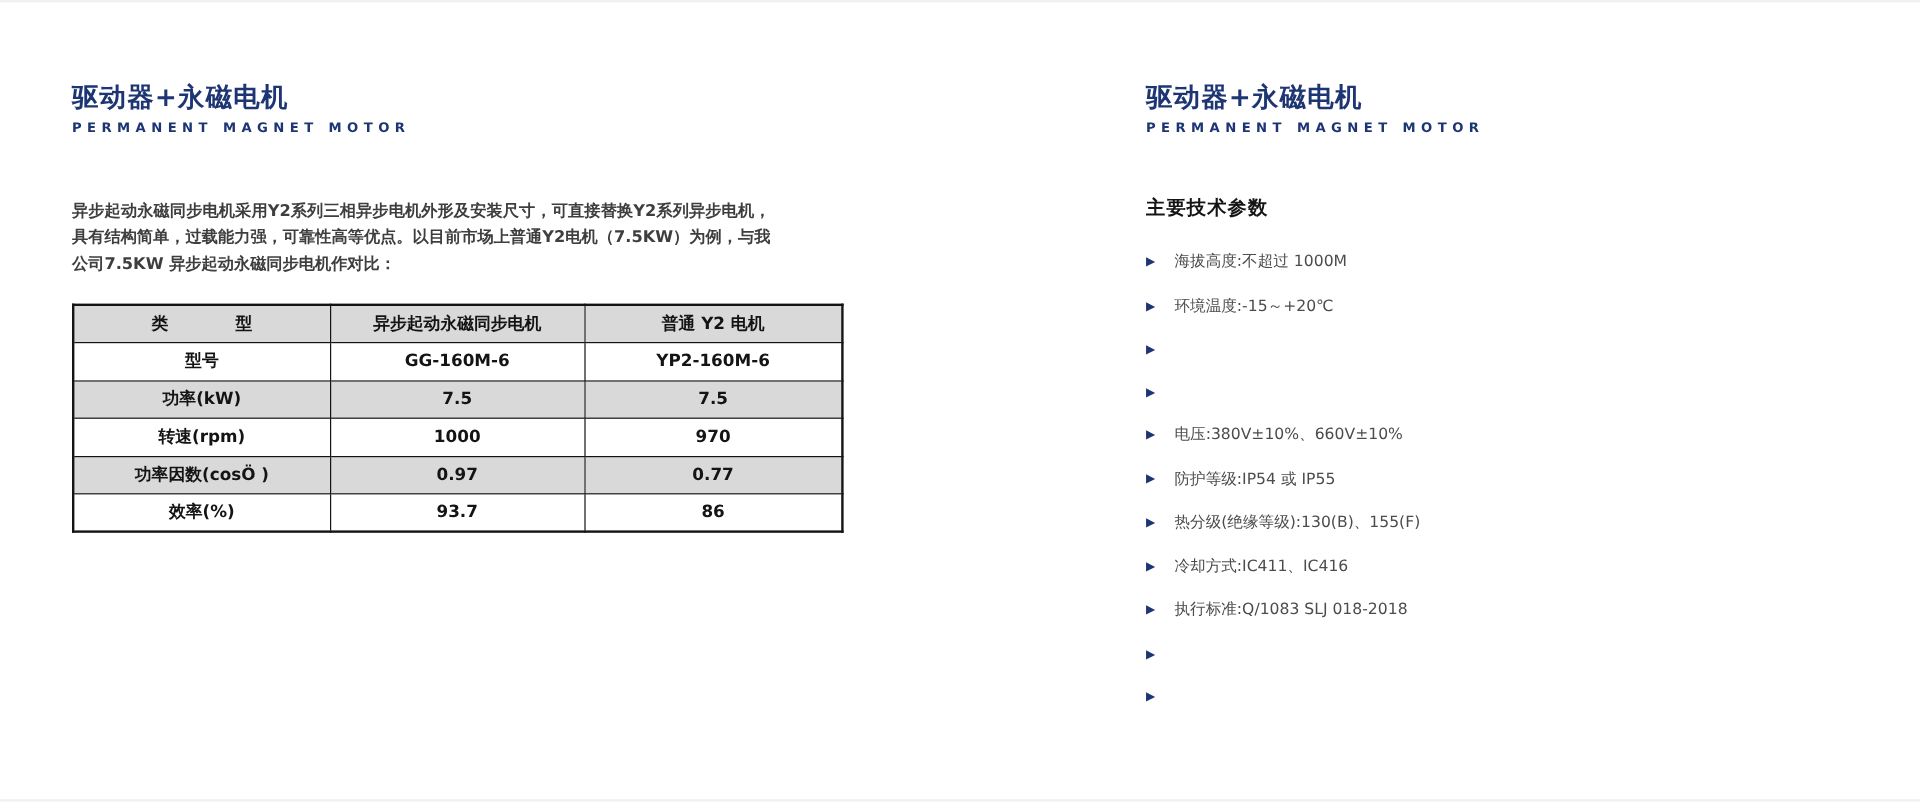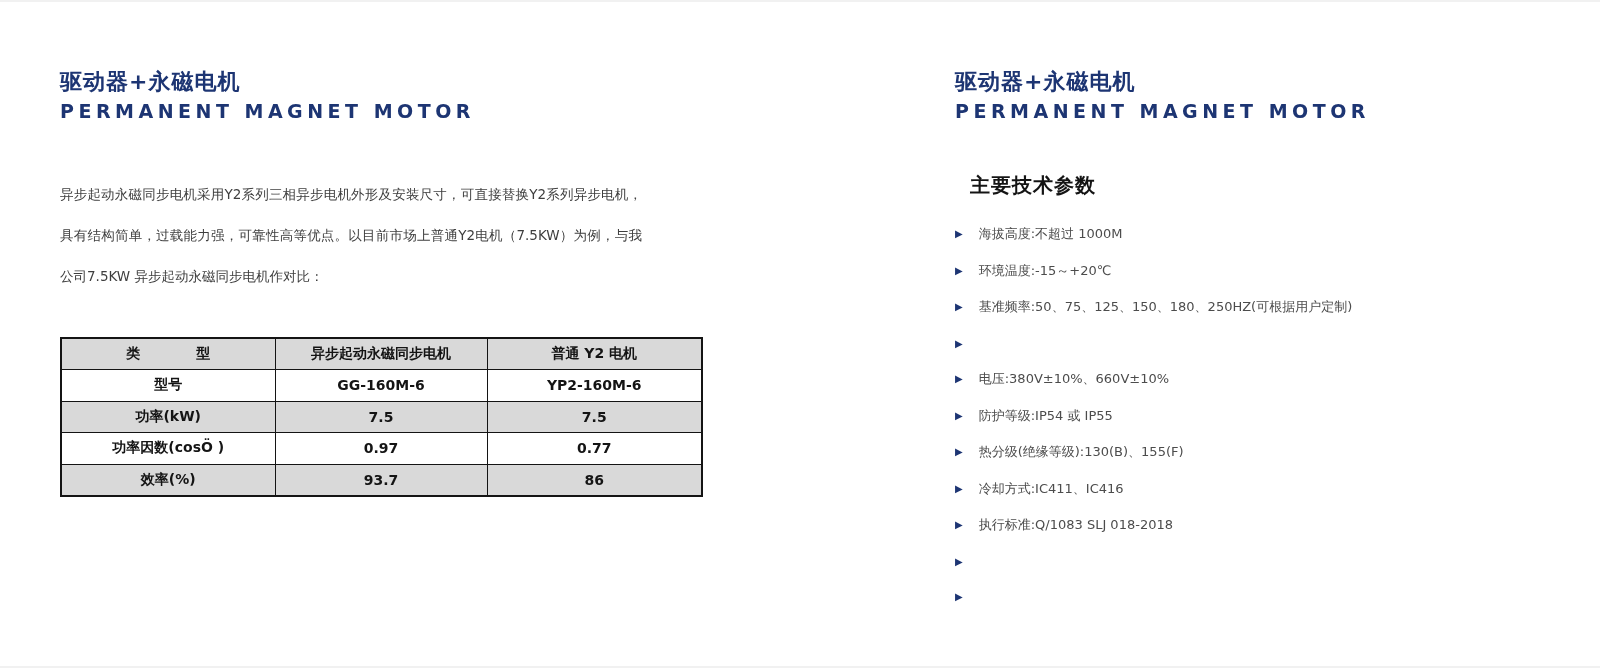--- a/index.html
+++ b/index.html
@@ -15,52 +15,51 @@
 
   .col { position: absolute; top: 70px; }
   .col-left  { left: 60px;  width: 645px; }
   .col-right { left: 955px; width: 615px; }
 
   .title-zh {
     color: #1d3573; font-size: 22px; font-weight: 800;
     letter-spacing: 1px; line-height: 1.1;
   }
   .title-en {
-    color: #1d3573; font-size: 19px; font-weight: 700;
+    color: #1d3573; font-size: 11px; font-weight: 700;
     letter-spacing: 4.5px; margin-top: 6px;
   }
 
   .intro {
     margin-top: 52px; width: 582px;
-    font-size: 13.5px; font-weight: 400; color: #3e3e3e;
-    line-height: 41px; text-align: justify;
+    font-size: 13.5px; font-weight: 700; color: #3e3e3e;
+    line-height: 22px; text-align: justify;
   }
 
   table.cmp {
-    margin-top: 40px; width: 641px;
+    margin-top: 22px; width: 641px;
     border-collapse: collapse; table-layout: fixed;
     border: 2px solid #141414;
   }
   table.cmp th, table.cmp td {
     border: 1px solid #141414;
     height: 31.5px; text-align: center; vertical-align: middle;
     font-size: 14px; font-weight: 700; color: #141414;
     padding: 0 4px; white-space: nowrap; overflow: hidden;
   }
   table.cmp col.c1 { width: 214px; }
   table.cmp col.c2 { width: 212px; }
   table.cmp col.c3 { width: 215px; }
   table.cmp thead th { background: #d9d9d9; }
   table.cmp tbody tr:nth-child(even) td { background: #d9d9d9; }
   table.cmp tbody tr:nth-child(odd)  td { background: #ffffff; }
 
   .specs-heading {
-    margin-top: 50px; font-size: 20px; font-weight: 800; color: #141414;
+    margin-top: 50px; font-size: 16px; font-weight: 800; color: #141414;
     letter-spacing: 1px;
-    margin-left: 15px;
   }
   ul.specs { margin-top: 28px; list-style: none; }
   ul.specs li {
     display: flex; align-items: flex-start;
     margin-bottom: 22.5px;
     font-size: 13px; color: #4c4c4c; line-height: 14px;
     white-space: nowrap;
   }
   ul.specs li .tri {
     color: #1d3573; font-size: 10px; line-height: 13px;
@@ -99,20 +98,25 @@
         <td>型号</td>
         <td>GG-160M-6</td>
         <td>YP2-160M-6</td>
       </tr>
       <tr>
         <td>功率(kW)</td>
         <td>7.5</td>
         <td>7.5</td>
       </tr>
       <tr>
+        <td>转速(rpm)</td>
+        <td>1000</td>
+        <td>970</td>
+      </tr>
+      <tr>
         <td>功率因数(cosÖ )</td>
         <td>0.97</td>
         <td>0.77</td>
       </tr>
       <tr>
         <td>效率(%)</td>
         <td>93.7</td>
         <td>86</td>
       </tr>
     </tbody>
@@ -131,21 +135,20 @@
     <li>
         <span class="tri">▶</span>
         <span>海拔高度:不超过 1000M</span>
       </li>
     <li>
         <span class="tri">▶</span>
         <span>环境温度:-15～+20℃</span>
       </li>
     <li>
         <span class="tri">▶</span>
-        <span>基准频率:50、75、125、150、180、250HZ(可根据用户定制)</span>
       </li>
     <li>
         <span class="tri">▶</span>
       </li>
     <li>
         <span class="tri">▶</span>
         <span>电压:380V±10%、660V±10%</span>
       </li>
     <li>
         <span class="tri">▶</span>

